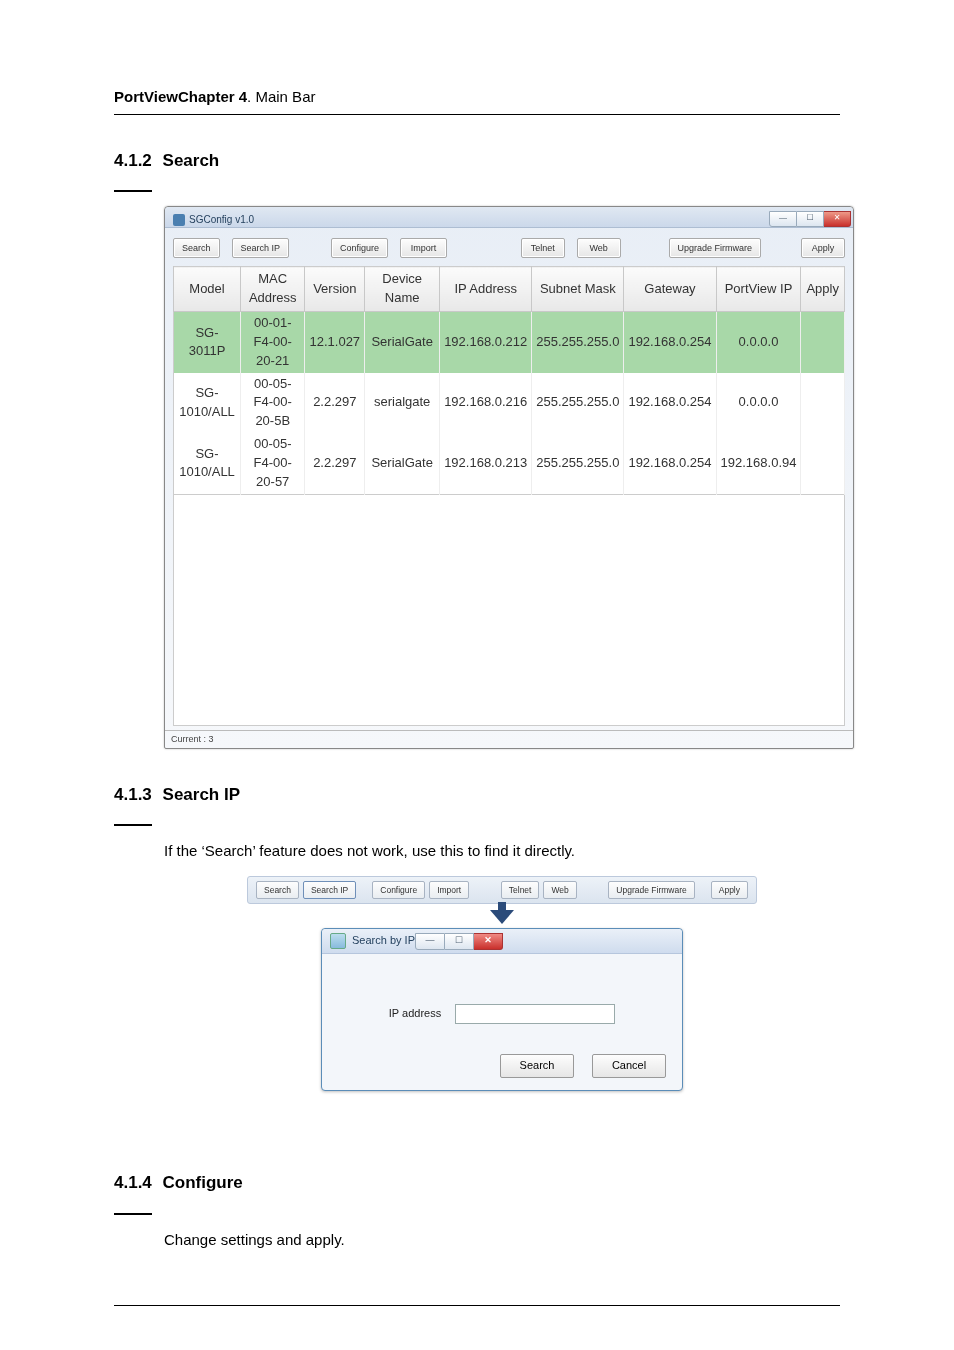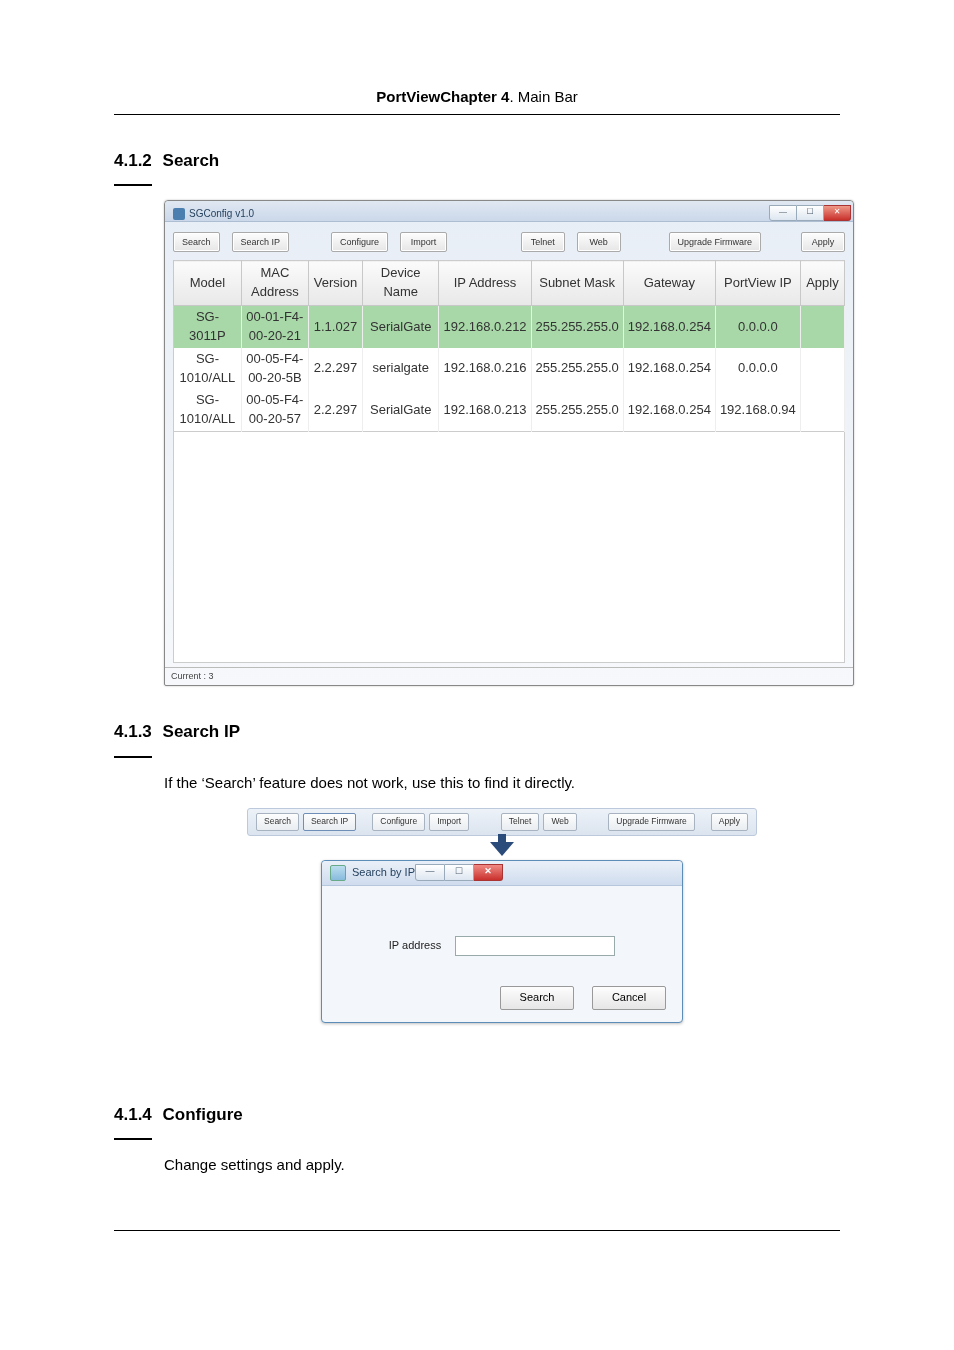--- a/index.html
+++ b/index.html
@@ -14,27 +14,27 @@
   }
   html,body{margin:0;padding:0;background:#fff}
   body{
     width:var(--page-w);
     font-family:Arial,Helvetica,sans-serif;
     color:#000;font-size:15px;line-height:1.45;
   }
   .page{padding:86px var(--margin-lr) 60px}
 
   
-  .top-head{display:flex;justify-content:center;border-bottom:1px solid #000;padding-bottom:6px;margin-bottom:30px}
+  .top-head{display:flex;justify-content:flex-start;border-bottom:1px solid #000;padding-bottom:6px;margin-bottom:30px}
   .top-head .left{font-weight:700}
   .top-head .right b{font-weight:700}
 
   
   .sec-head{font-size:17px;font-weight:700;margin:34px 0 14px}
-  .sec-num{display:inline-block;border-bottom:2px solid #000;padding-bottom:11px;margin-right:6px}
+  .sec-num{display:inline-block;border-bottom:2px solid #000;padding-bottom:17px;margin-right:6px}
   .body-indent{margin-left:50px}
   .body-indent p{margin:0 0 14px}
 
   
   .win1{
     margin:6px auto 0;
     width:688px;
     border:1px solid #888;border-radius:4px 4px 2px 2px;
     background:linear-gradient(#e8eef6,#f6f8fb);
     box-shadow:0 0 2px #bbb;
@@ -173,21 +173,21 @@
             <th style="width:78px">Subnet Mask</th>
             <th style="width:78px">Gateway</th>
             <th style="width:72px">PortView IP</th>
             <th style="width:46px">Apply</th>
           </tr>
             </thead>
           <tbody id="lv-body">
               <tr class="sel">
                 <td>SG-3011P</td>
                 <td>00-01-F4-00-20-21</td>
-                <td>1.1.027</td>
+                <td>12.1.027</td>
                 <td>SerialGate</td>
                 <td>192.168.0.212</td>
                 <td>255.255.255.0</td>
                 <td>192.168.0.254</td>
                 <td>0.0.0.0</td>
                 <td></td>
               </tr>
               <tr>
                 <td>SG-1010/ALL</td>
                 <td>00-05-F4-00-20-5B</td>

